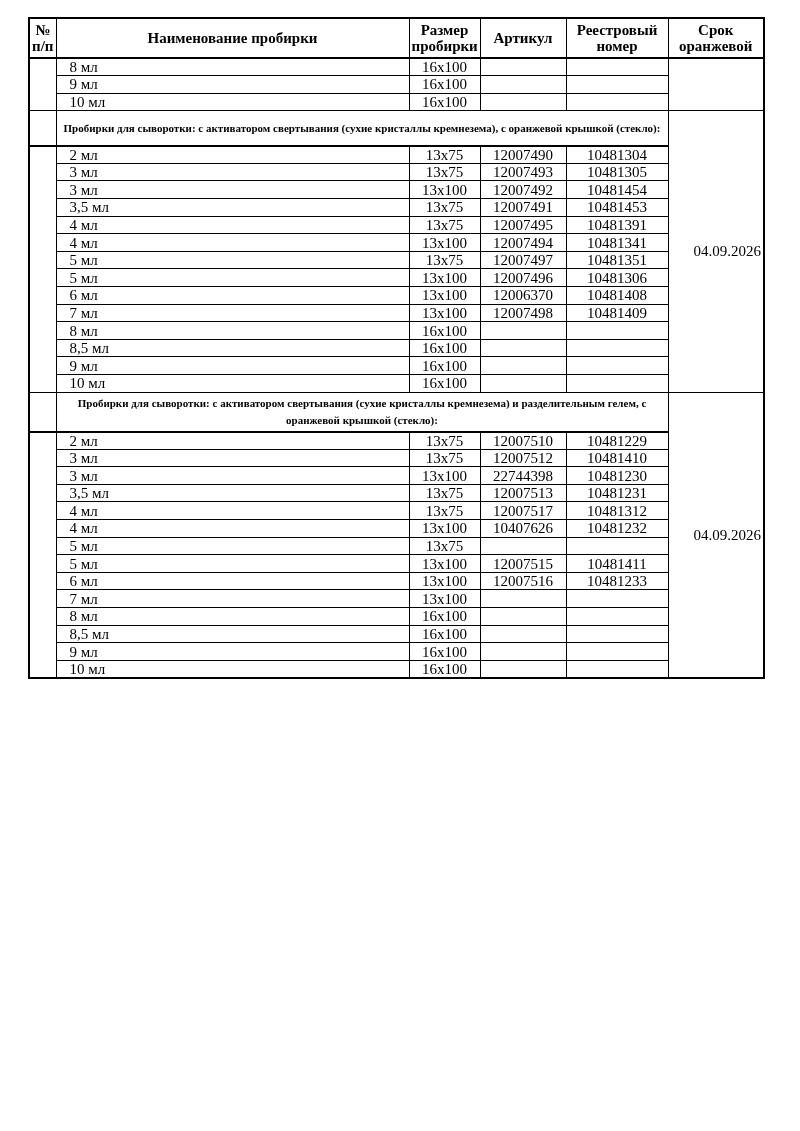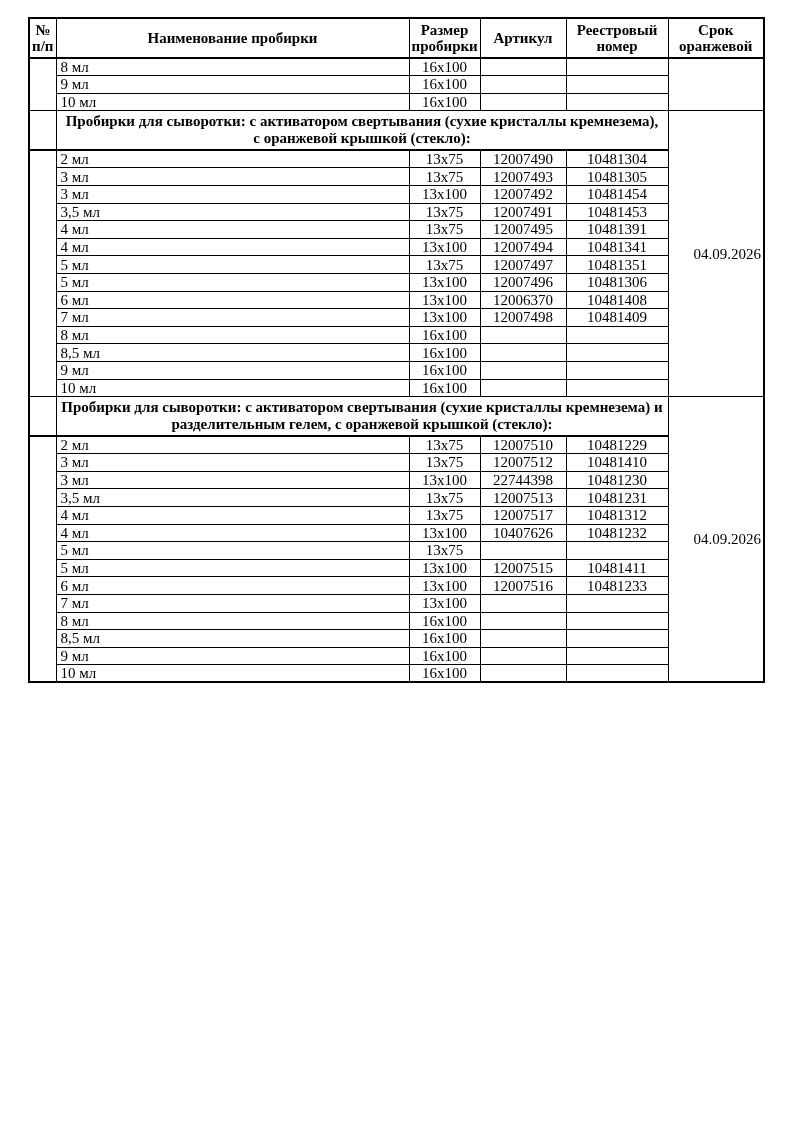--- a/index.html
+++ b/index.html
@@ -37,33 +37,33 @@
     font-weight: bold;
     text-align: center;
     white-space: pre-line;
     height: 40px;
     padding: 2px;
     border-bottom: 2px solid #000000;
     font-size: 15px;
   }
   tr.data-row { height: 17.6px; }
   tr.section-row { height: 35px; }
-  td.name { text-align: left; padding-left: 4px; }
+  td.name { text-align: left; padding-left: 13px; }
   td.ctr { text-align: center; }
   td.secnum {
     text-align: right;
     border-bottom: 2px solid #000000;
     font-size: 14px;
     padding-left: 33px;
   }
   td.sectitle {
     font-weight: bold;
     text-align: center;
     border-bottom: 2px solid #000000;
-    font-size: 15px;
+    font-size: 11px;
     line-height: 17px;
     padding: 2px 4px;
   }
   td.validity {
     text-align: right;
     font-size: 15px;
   }
 </style>
 </head>
 <body>

